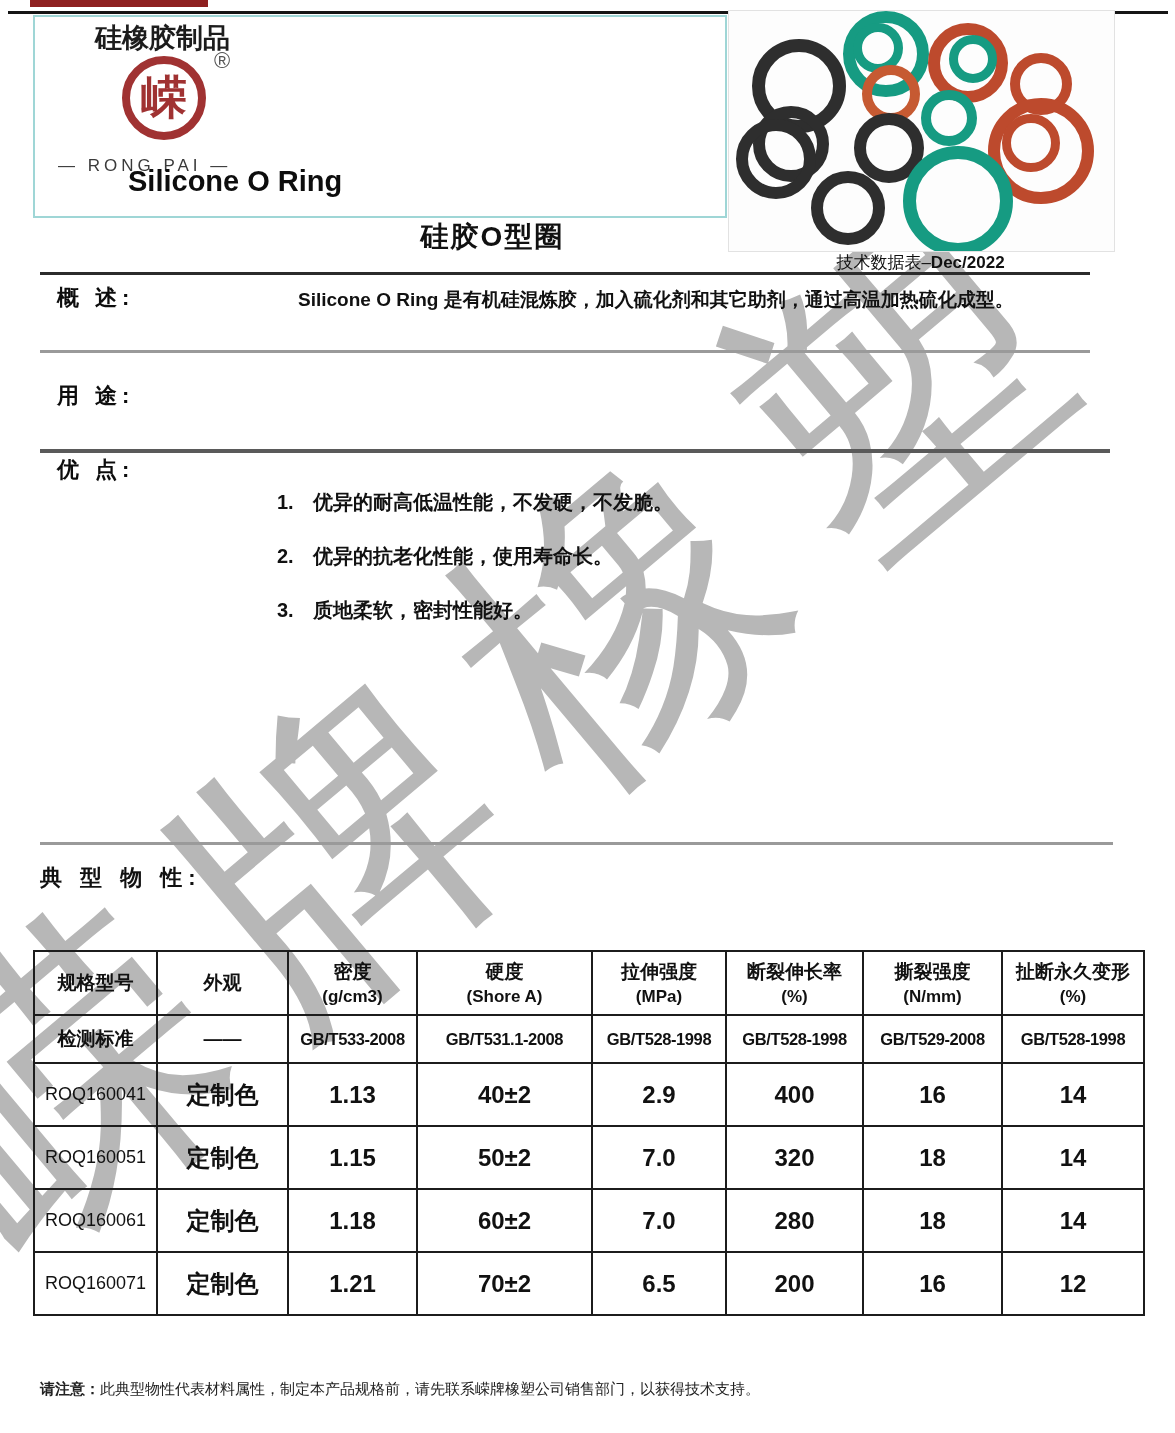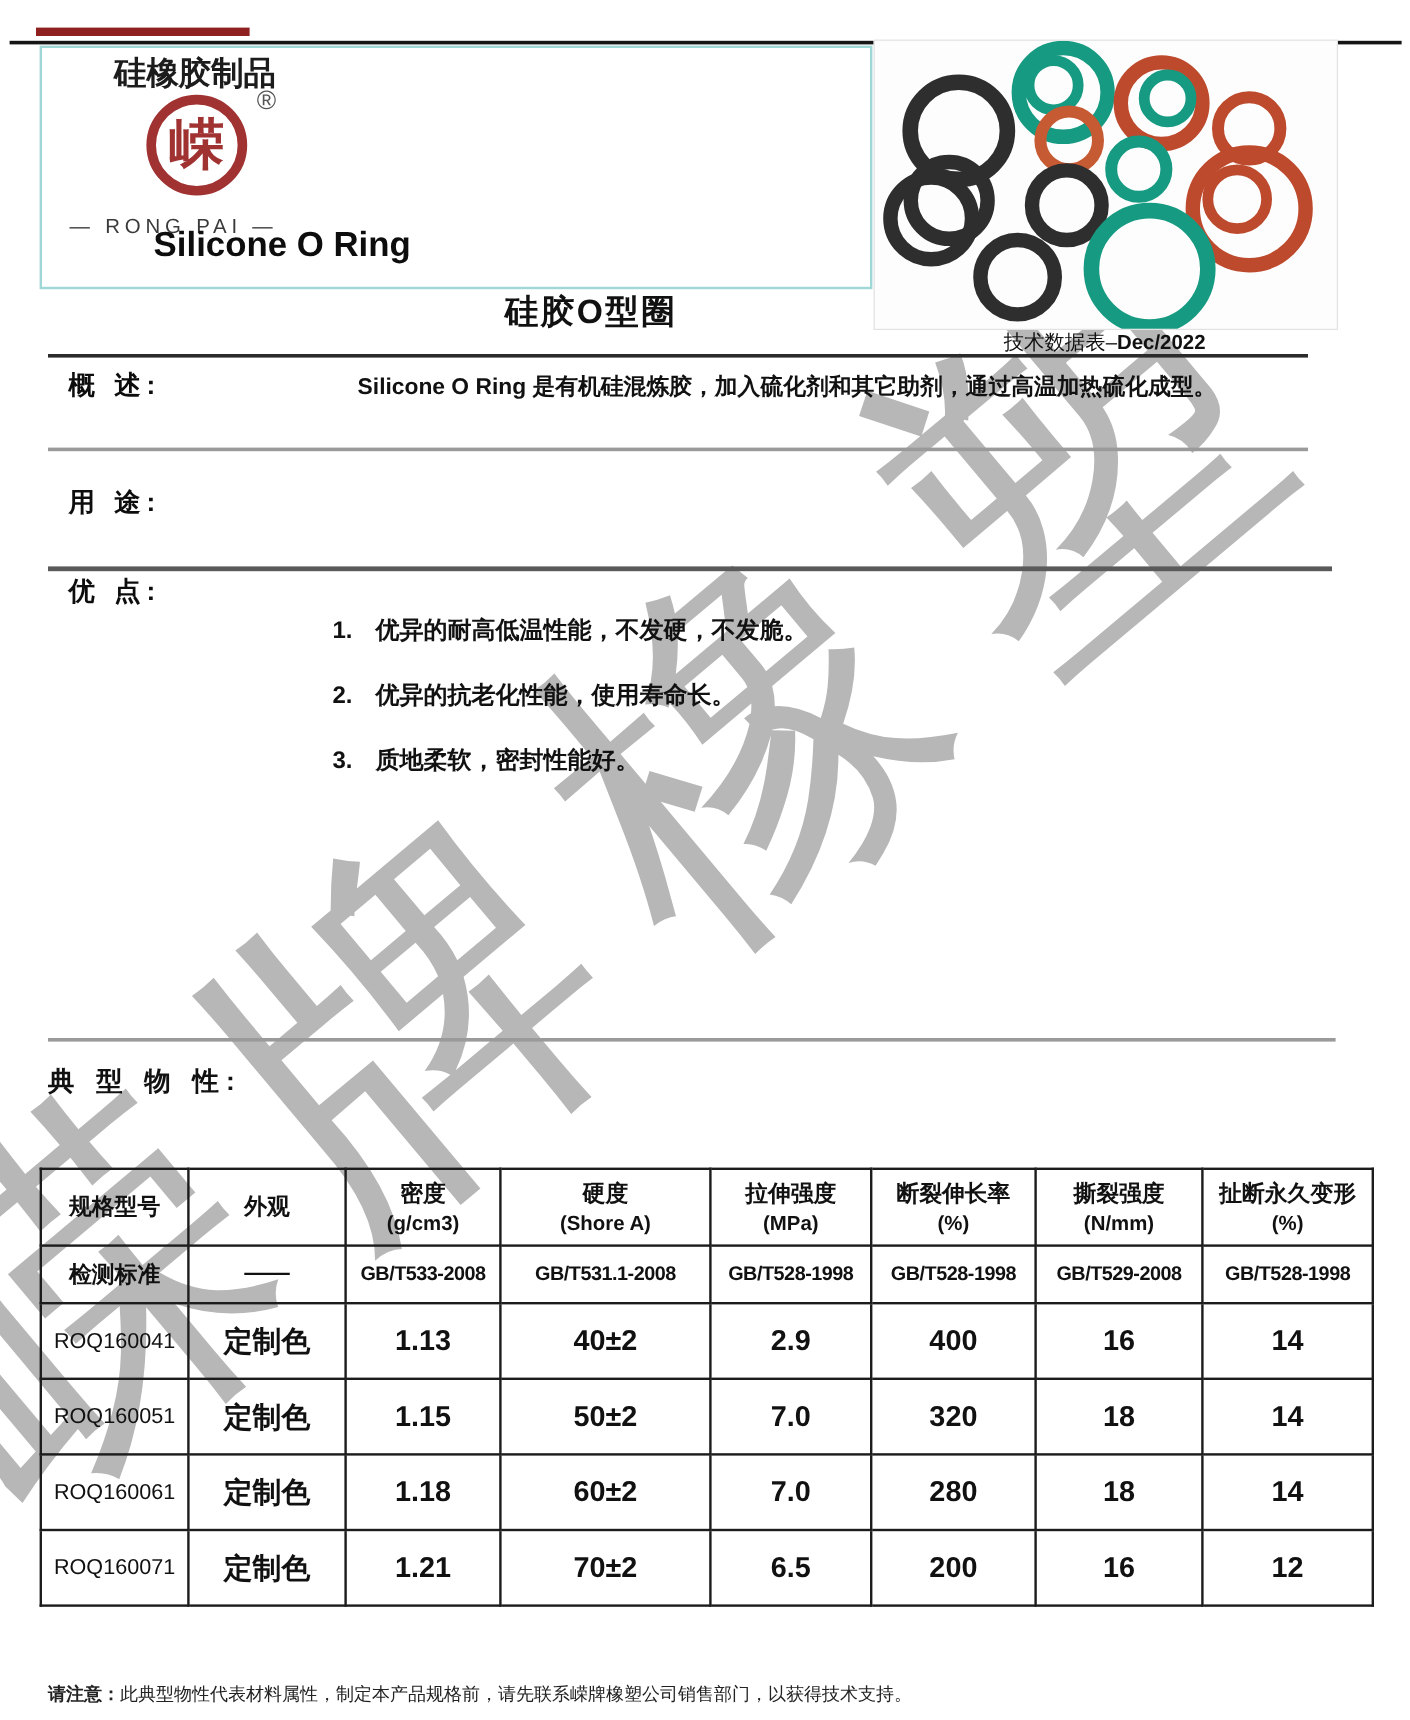--- a/index.html
+++ b/index.html
@@ -13,21 +13,21 @@
   }
   .abs{position:absolute;}
   
   #watermark{
     position:absolute;left:-300px;top:520px;width:1600px;height:400px;
     line-height:400px;text-align:center;white-space:nowrap;
     transform:rotate(-40deg);
     font-size:310px;font-weight:400;letter-spacing:50px;
     color:#b7b7b7;z-index:0;user-select:none;
   }
-  .layer{position:absolute;inset:0;z-index:1;margin-top:23px;}
+  .layer{position:absolute;inset:0;z-index:1;}
   
   #top-red-bar{left:30px;top:0;width:178px;height:7px;background:#8e2020;}
   #top-rule{left:8px;top:11px;width:1160px;height:3px;background:#151515;}
   
   #logo-box{left:33px;top:15px;width:690px;height:199px;border:2px solid #9fd6d6;background:transparent;}
   #brand-top-label{left:95px;top:20px;font-size:27px;font-weight:600;color:#1c1c1c;}
   #logo-circle{
     left:122px;top:56px;width:84px;height:84px;border:8px solid #a03232;border-radius:50%;
     display:flex;align-items:center;justify-content:center;
     color:#a03232;font-size:46px;font-weight:700;box-sizing:border-box;

